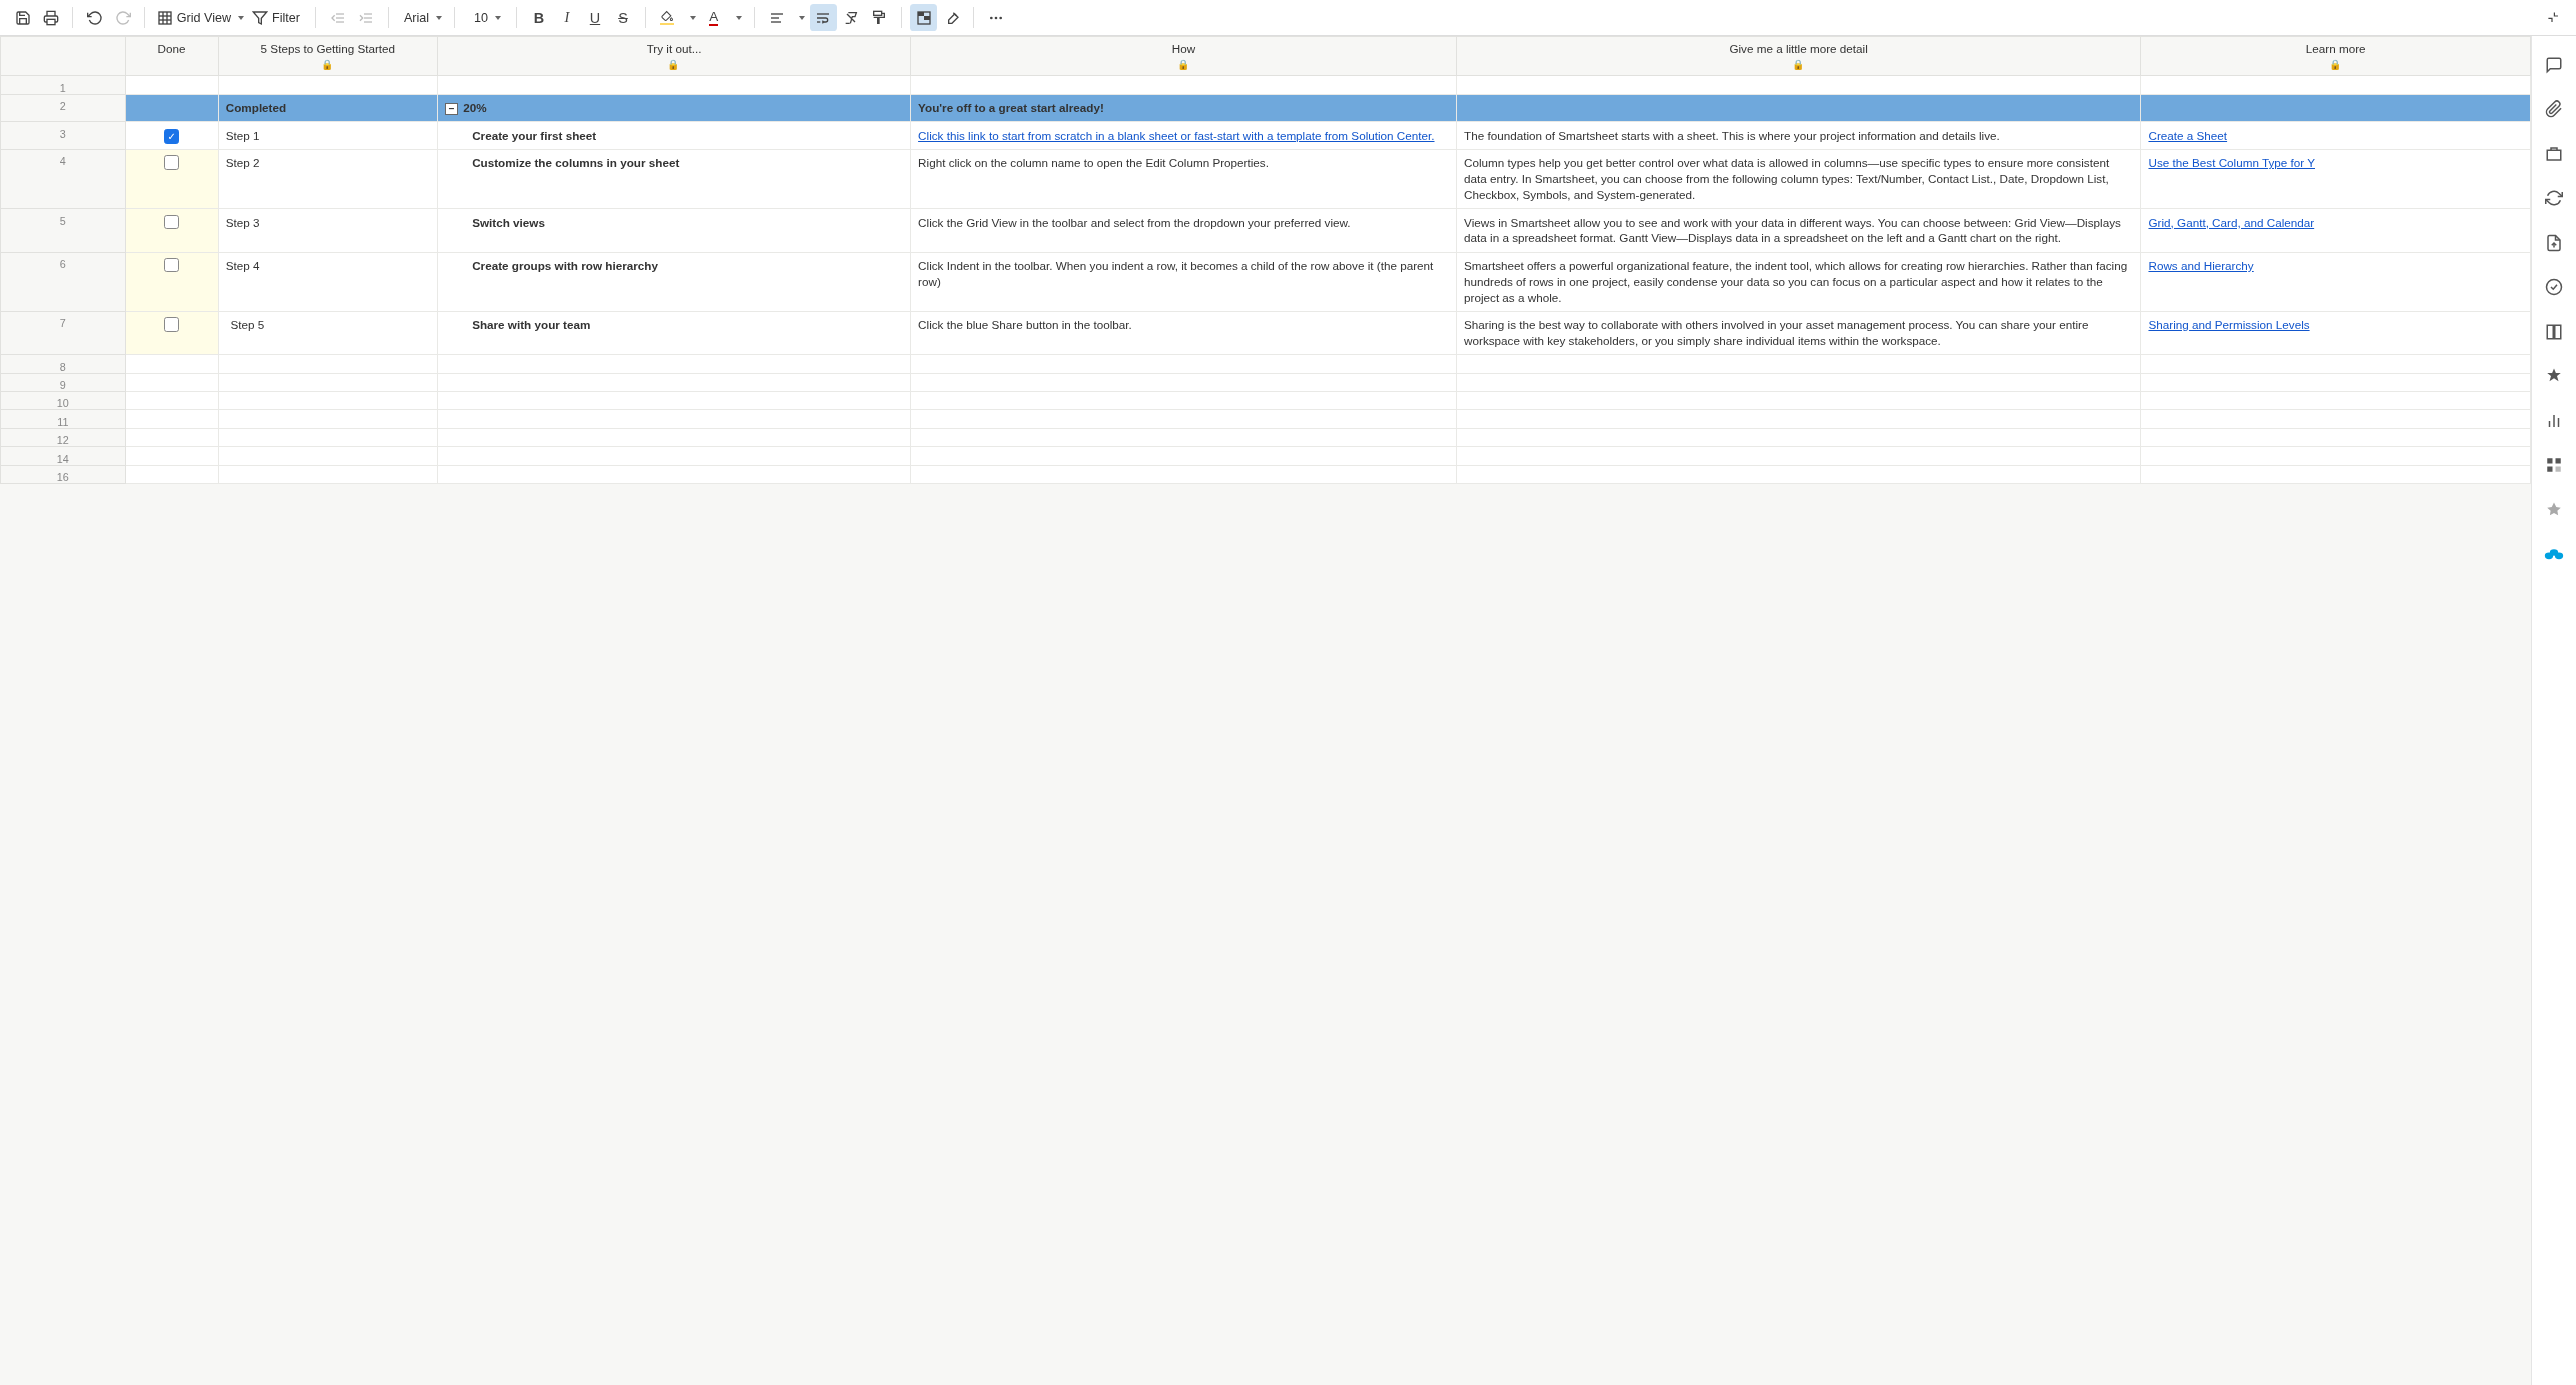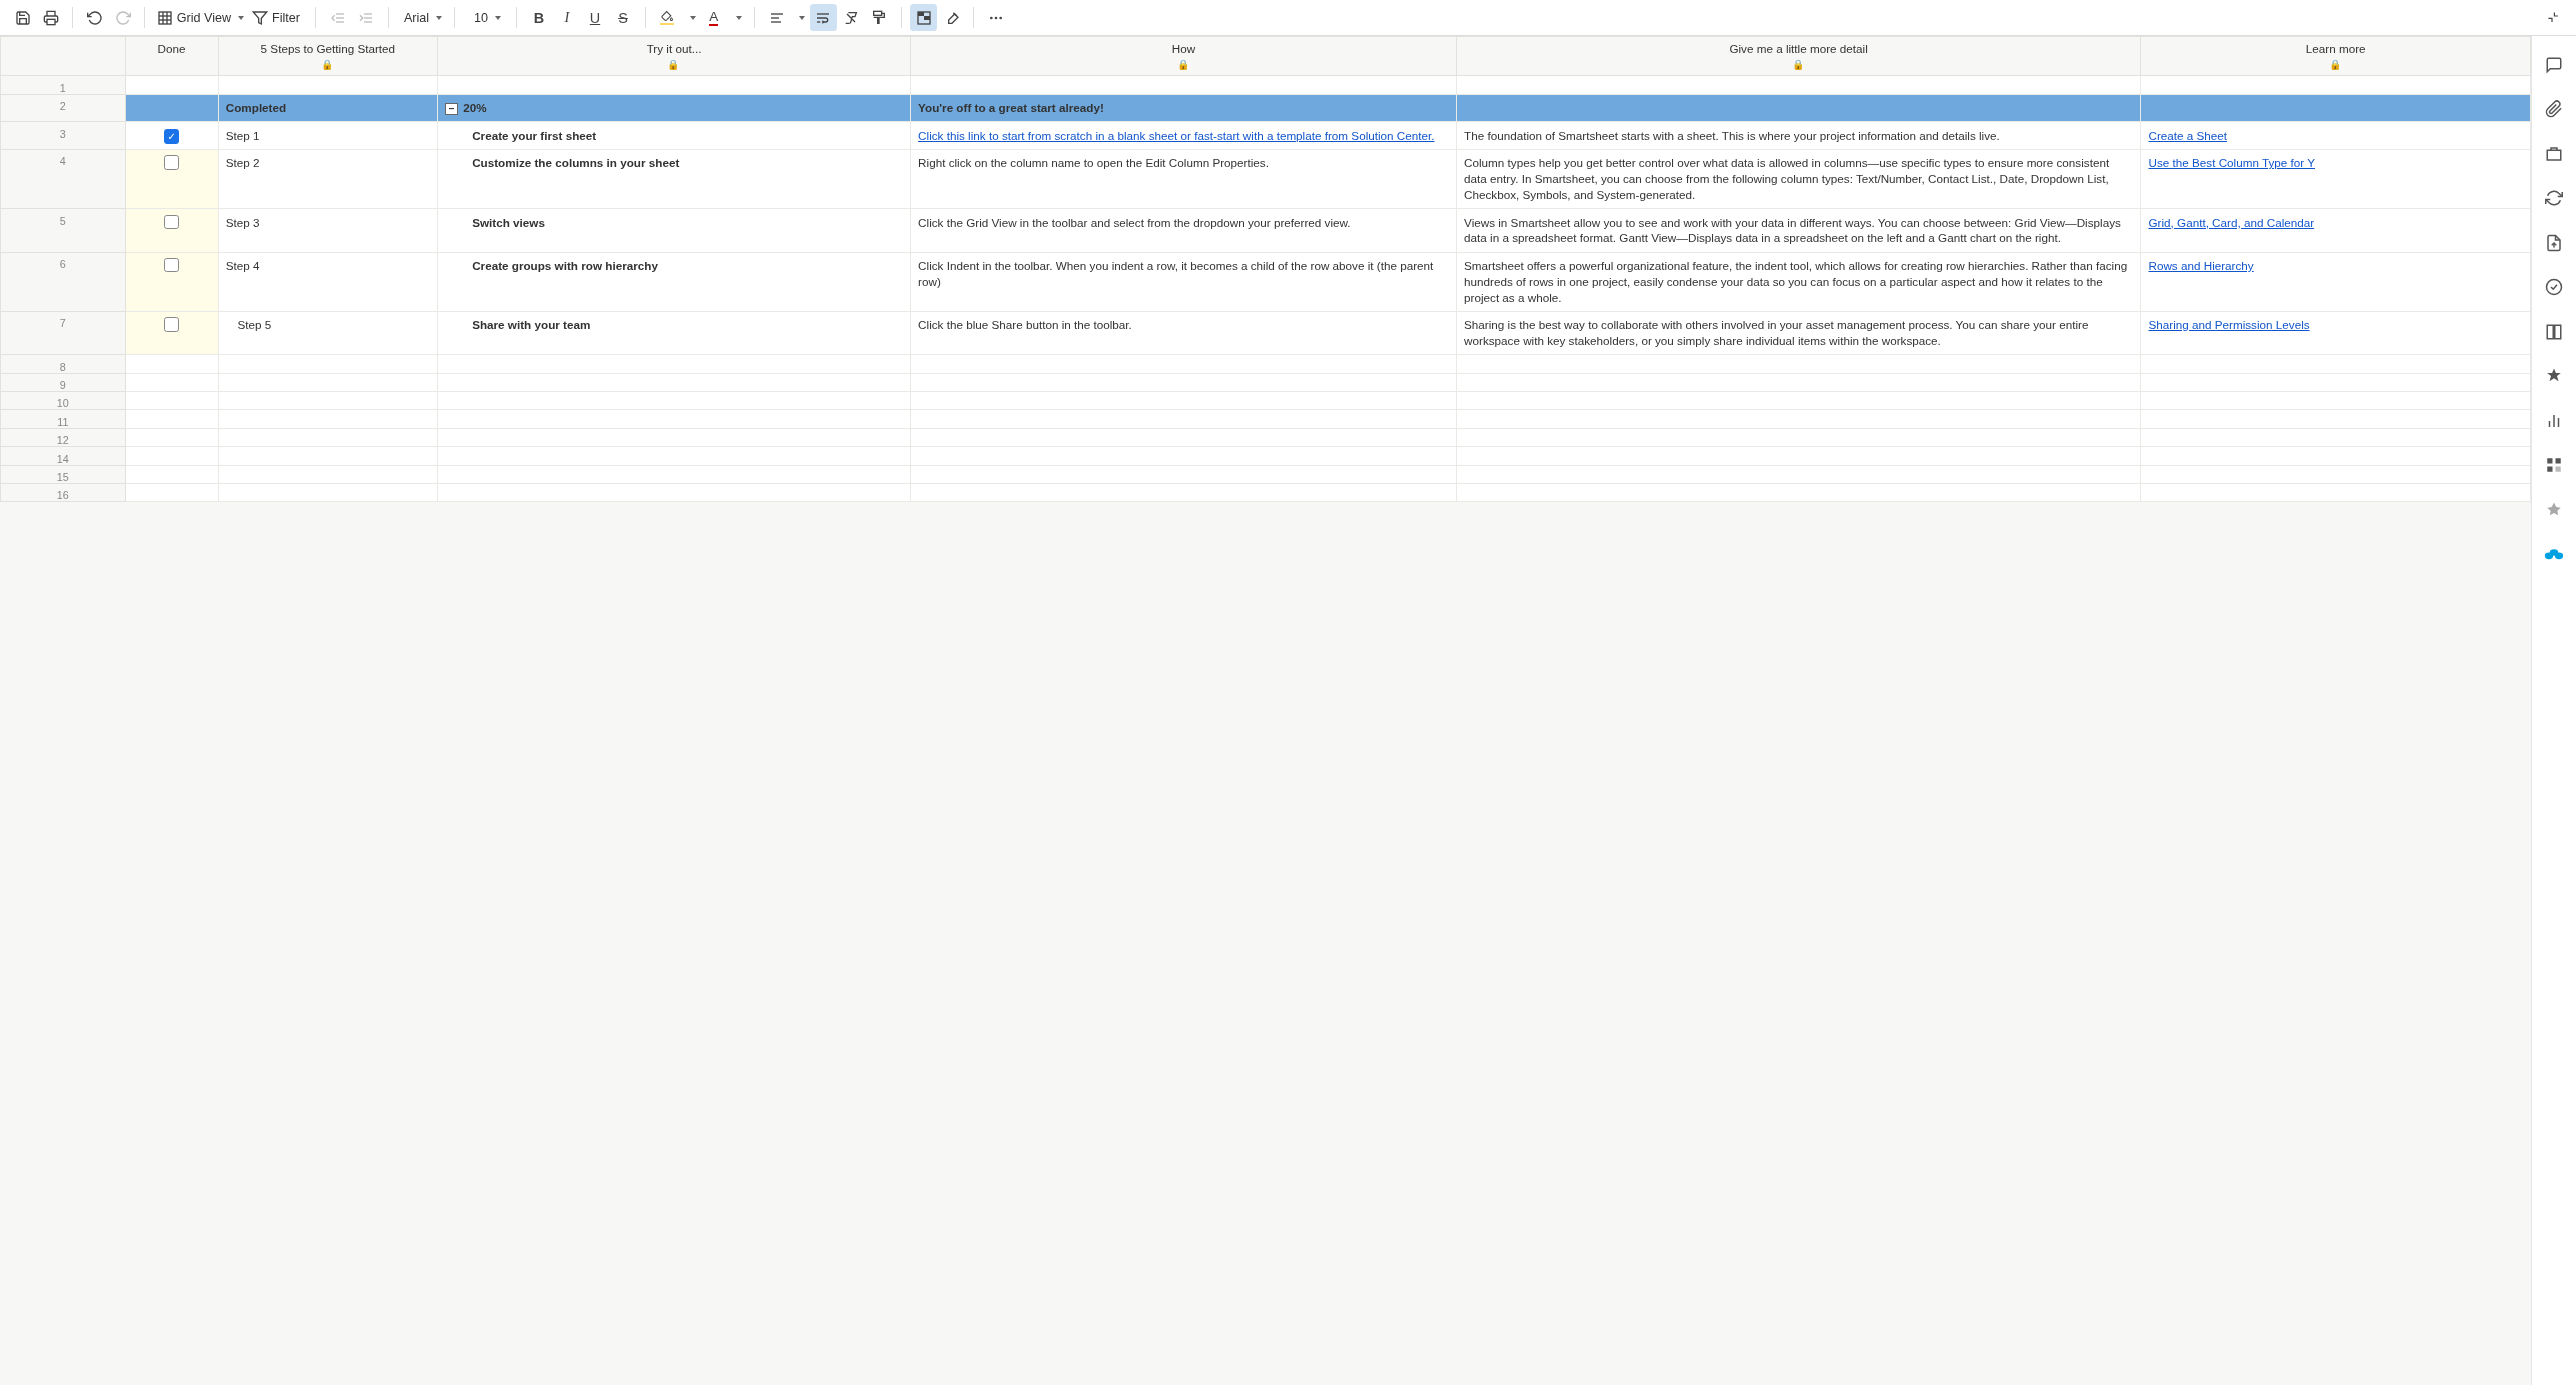--- a/index.html
+++ b/index.html
@@ -334,21 +334,21 @@
           <div class="cell done yellow"><span class="checkbox"></span></div>
           <div class="cell" style="padding-left:7.2px;">Step 4</div>
           <div class="cell" style="font-weight:bold;padding-left:34px;">Create groups with row hierarchy</div>
           <div class="cell">Click Indent in the toolbar. When you indent a row, it becomes a child of the row above it (the parent row)</div>
           <div class="cell">Smartsheet offers a powerful organizational feature, the indent tool, which allows for creating row hierarchies. Rather than facing hundreds of rows in one project, easily condense your data so you can focus on a particular aspect and how it relates to the project as a whole.</div>
           <div class="cell"><a href="#">Rows and Hierarchy</a></div>
         </div>
         <div class="row">
           <div class="rownum">7</div>
           <div class="cell done yellow"><span class="checkbox"></span></div>
-          <div class="cell" style="padding-left:19px;margin-top:44px;">Step 5</div>
+          <div class="cell" style="padding-left:12px;margin-top:44px;">Step 5</div>
           <div class="cell" style="font-weight:bold;padding-left:34px;">Share with your team</div>
           <div class="cell">Click the blue Share button in the toolbar.</div>
           <div class="cell">Sharing is the best way to collaborate with others involved in your asset management process. You can share your entire workspace with key stakeholders, or you simply share individual items within the workspace.</div>
           <div class="cell"><a href="#">Sharing and Permission Levels</a></div>
         </div>
 
       <div class="row">
           <div class="rownum">8</div>
           <div class="cell done"></div>
           <div class="cell"></div>
@@ -388,29 +388,20 @@
           <div class="rownum">12</div>
           <div class="cell done"></div>
           <div class="cell"></div>
           <div class="cell"></div>
           <div class="cell"></div>
           <div class="cell"></div>
           <div class="cell"></div>
         </div>
         <div class="row">
           <div class="rownum">14</div>
-          <div class="cell done"></div>
-          <div class="cell"></div>
-          <div class="cell"></div>
-          <div class="cell"></div>
-          <div class="cell"></div>
-          <div class="cell"></div>
-        </div>
-        <div class="row">
-          <div class="rownum">15</div>
           <div class="cell done"></div>
           <div class="cell"></div>
           <div class="cell"></div>
           <div class="cell"></div>
           <div class="cell"></div>
           <div class="cell"></div>
         </div>
         <div class="row">
           <div class="rownum">16</div>
           <div class="cell done"></div>

